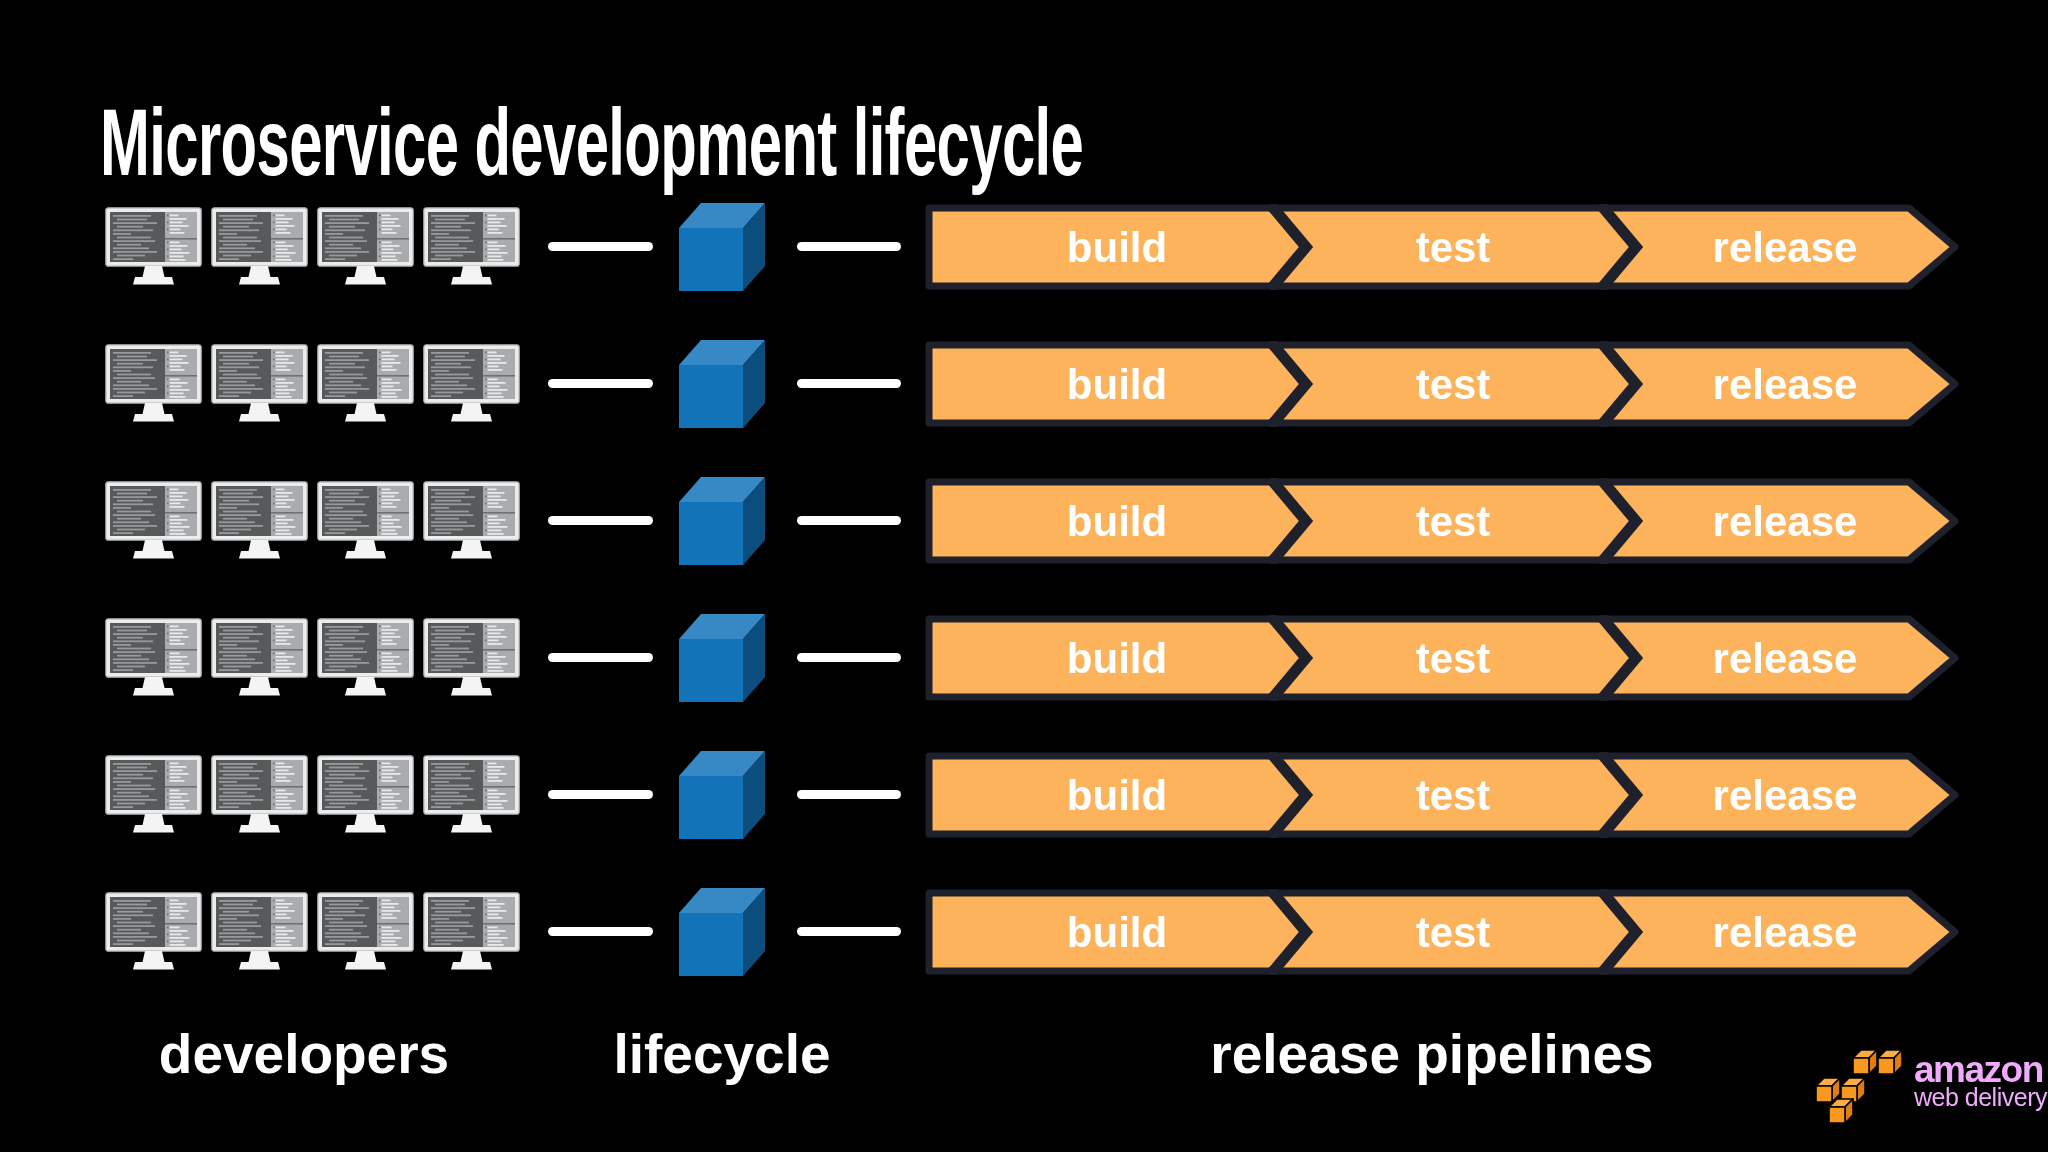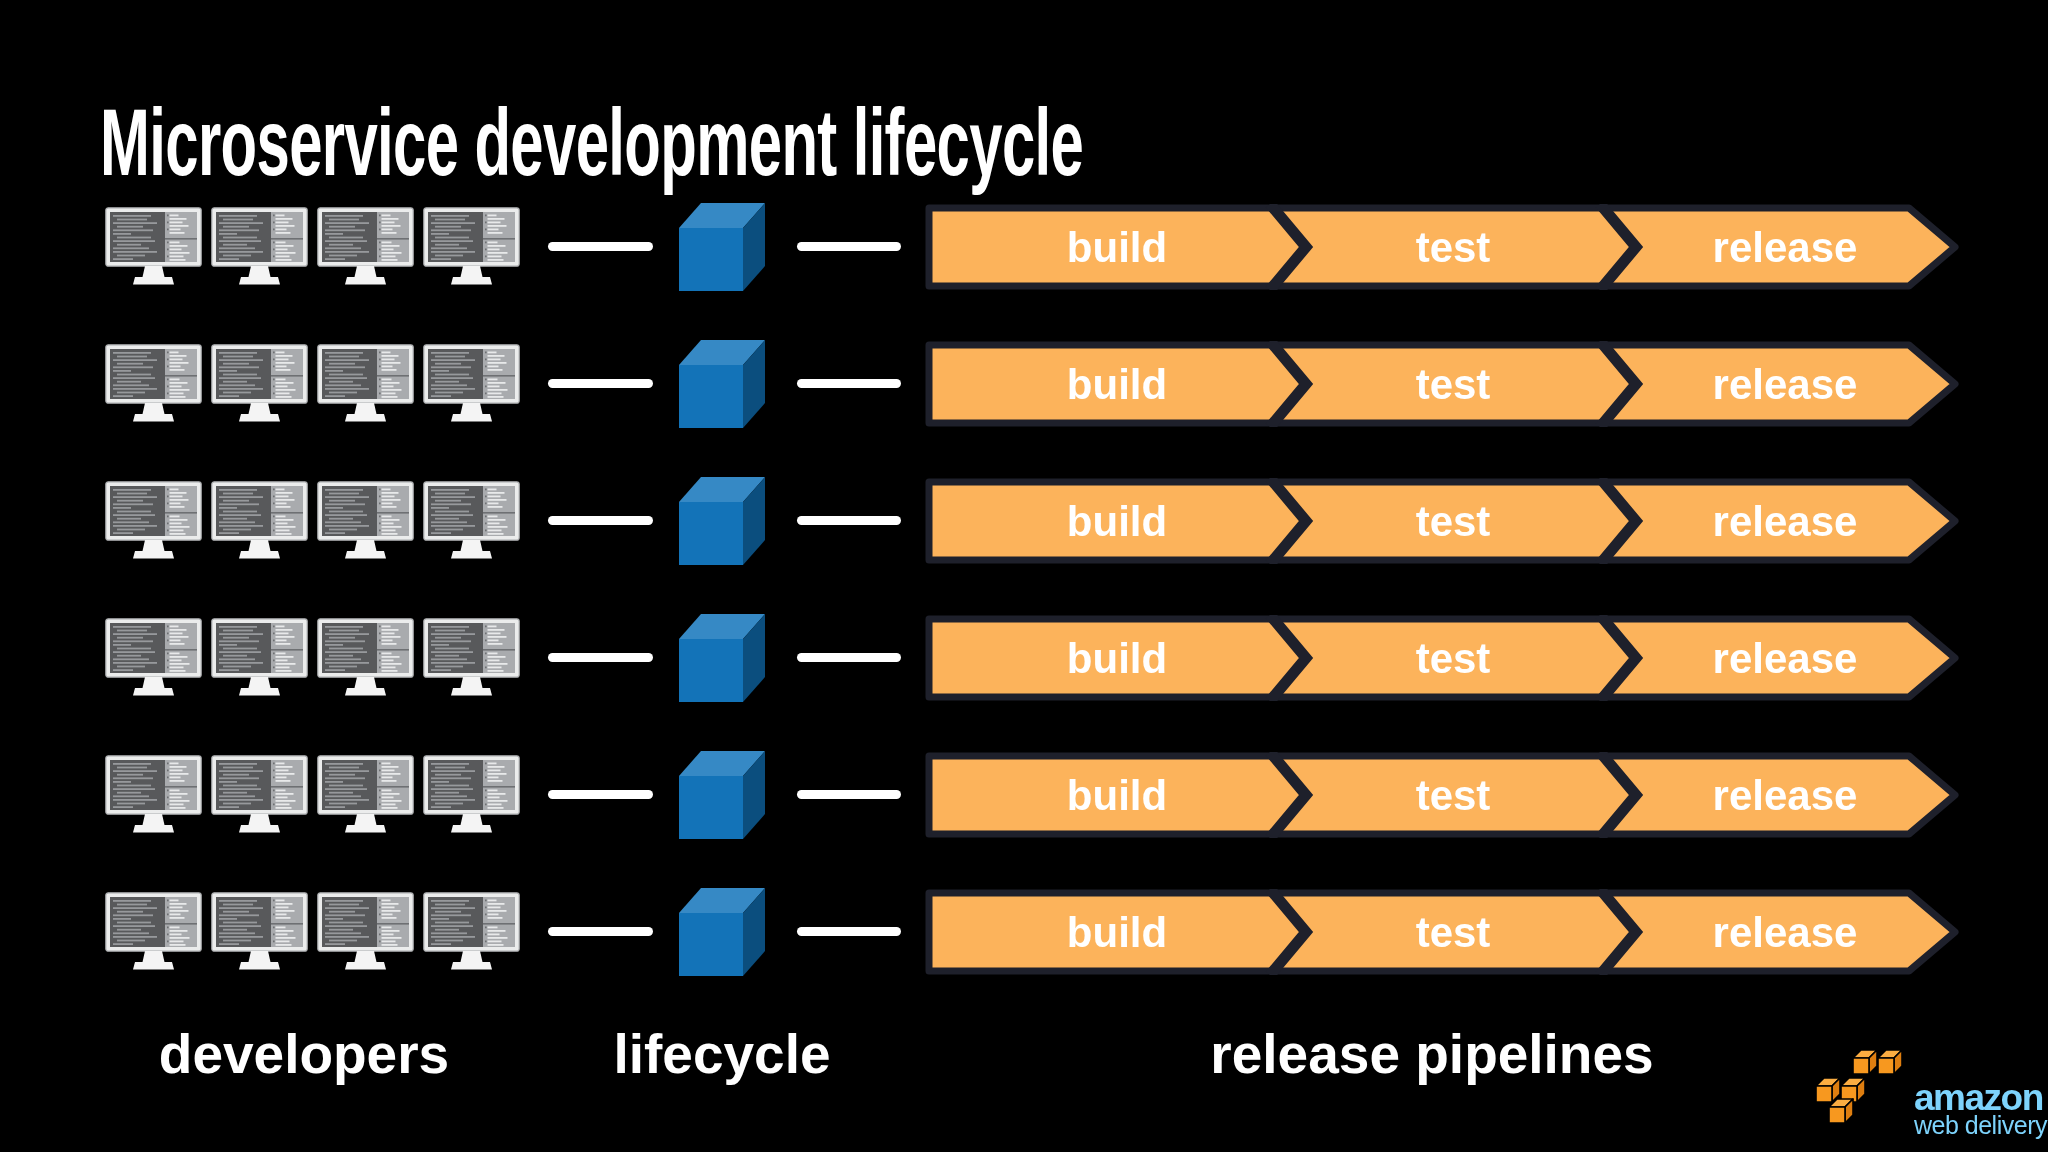--- a/index.html
+++ b/index.html
@@ -20,21 +20,21 @@
   .cube{margin-left:26px;flex:0 0 auto}
   .pipeline{margin-left:24px;flex:0 0 auto}
   .col-label{
     position:absolute;top:1022px;transform:translateX(-50%);
     color:#fff;font-size:55px;font-weight:bold;white-space:nowrap;
   }
   .lbl-dev{left:304px}
   .lbl-svc{left:722px}
   .lbl-pipe{left:1432px}
   .aws-logo{position:absolute;left:1812px;top:1042px;display:flex;align-items:flex-start}
-  .aws-text{margin-left:2px;margin-top:40px;color:#7dd3fc}
+  .aws-text{margin-left:2px;margin-top:12px;color:#f0abfc}
   .aws-brand{font-size:37px;font-weight:bold;line-height:0.85;letter-spacing:-1.5px}
   .aws-sub{font-size:25px;font-weight:normal;line-height:1.02;letter-spacing:-0.5px}
   .defs{position:absolute;width:0;height:0;overflow:hidden}
   svg text{font-family:"Liberation Sans",sans-serif}
 </style>
 </head>
 <body style="background: rgb(0, 0, 0);">
 
 <svg class="defs" aria-hidden="true">
   <defs>

